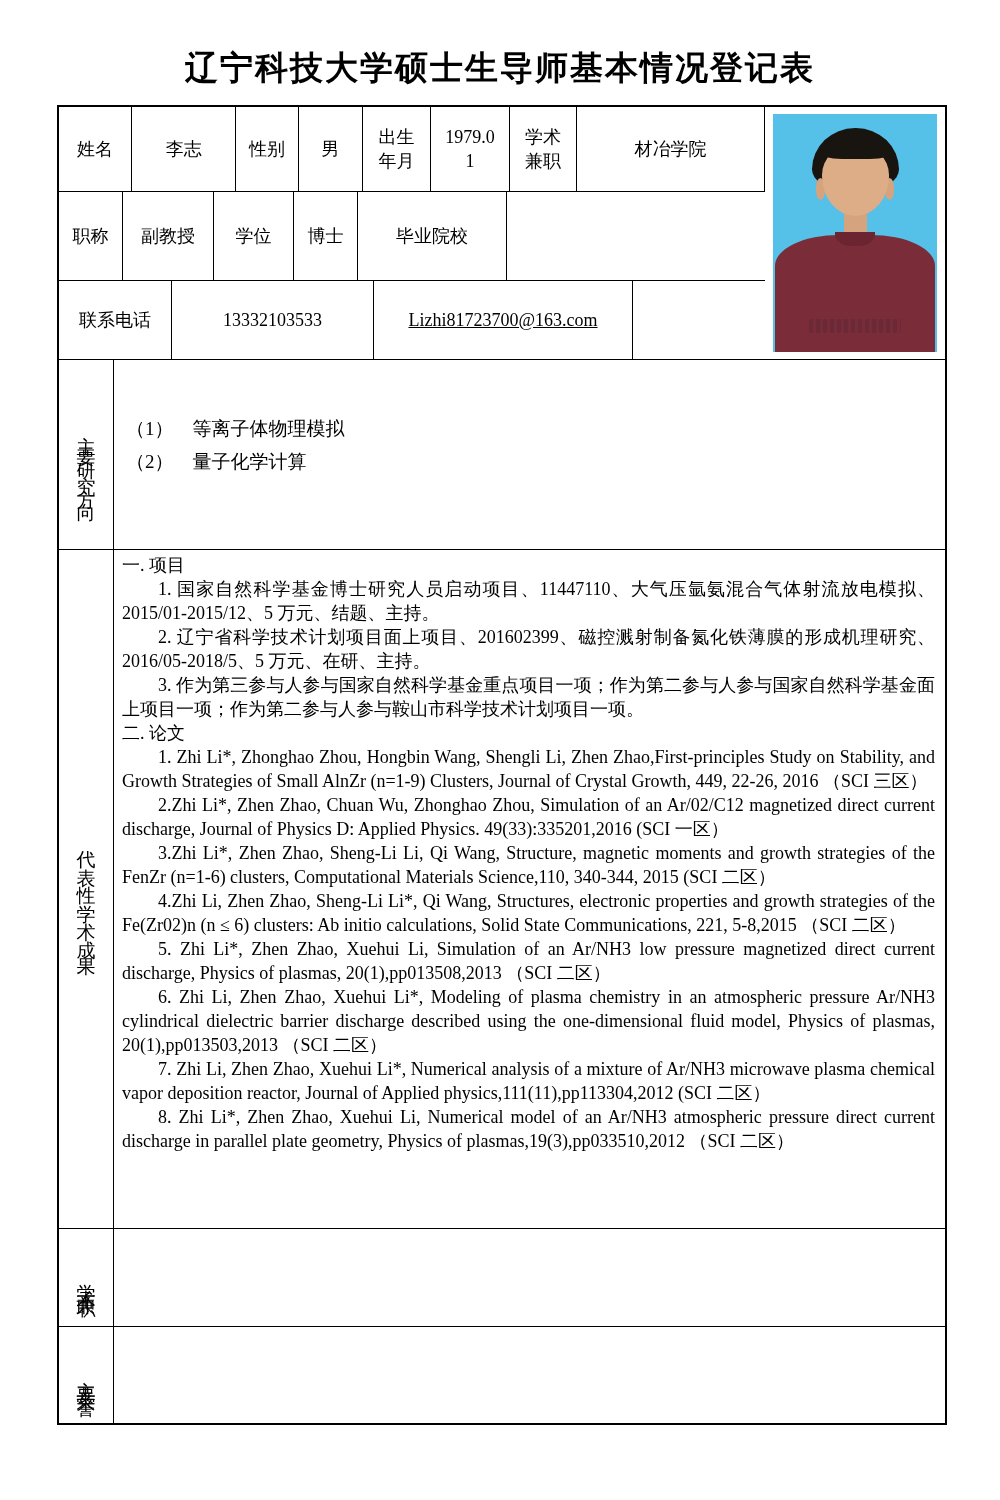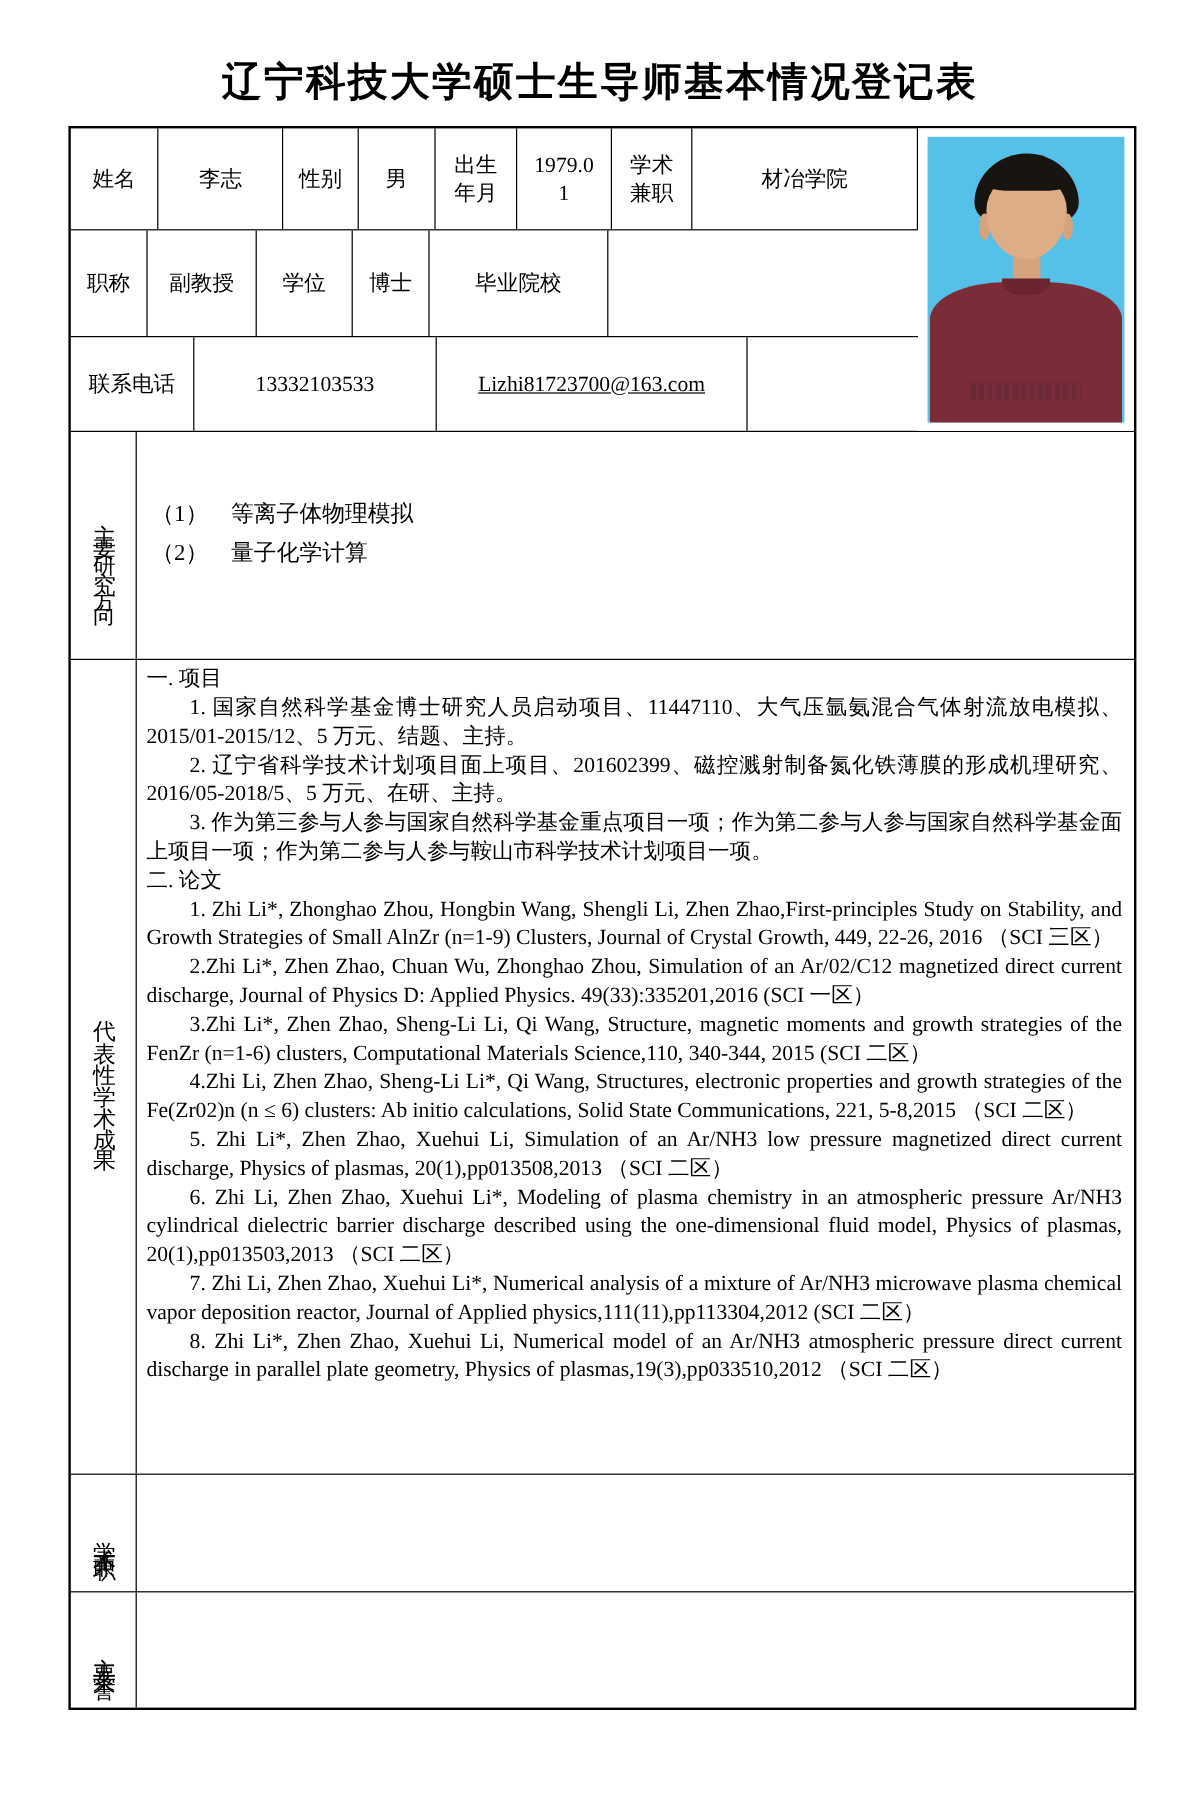--- a/index.html
+++ b/index.html
@@ -148,21 +148,21 @@
         <div class="cell" style="width:191px">材冶学院</div>
       </div>
       <div class="row r2">
         <div class="cell" style="width:64px">职称</div>
         <div class="cell" style="width:91px">副教授</div>
         <div class="cell" style="width:80px">学位</div>
         <div class="cell" style="width:64px">博士</div>
         <div class="cell" style="width:149px">毕业院校</div>
       </div>
       <div class="row r3" style="border-bottom:none">
-        <div class="cell" style="width:103px">联系电话</div>
+        <div class="cell" style="width:113px">联系电话</div>
         <div class="cell" style="width:202px">13332103533</div>
         <div class="cell email-val" style="width:259px">Lizhi81723700@163.com</div>
       </div>
     </div>
     <div class="photo-cell">
       <div class="photo">
         <div class="hair"></div>
         <div class="ear-l"></div>
         <div class="ear-r"></div>
         <div class="neck"></div>

